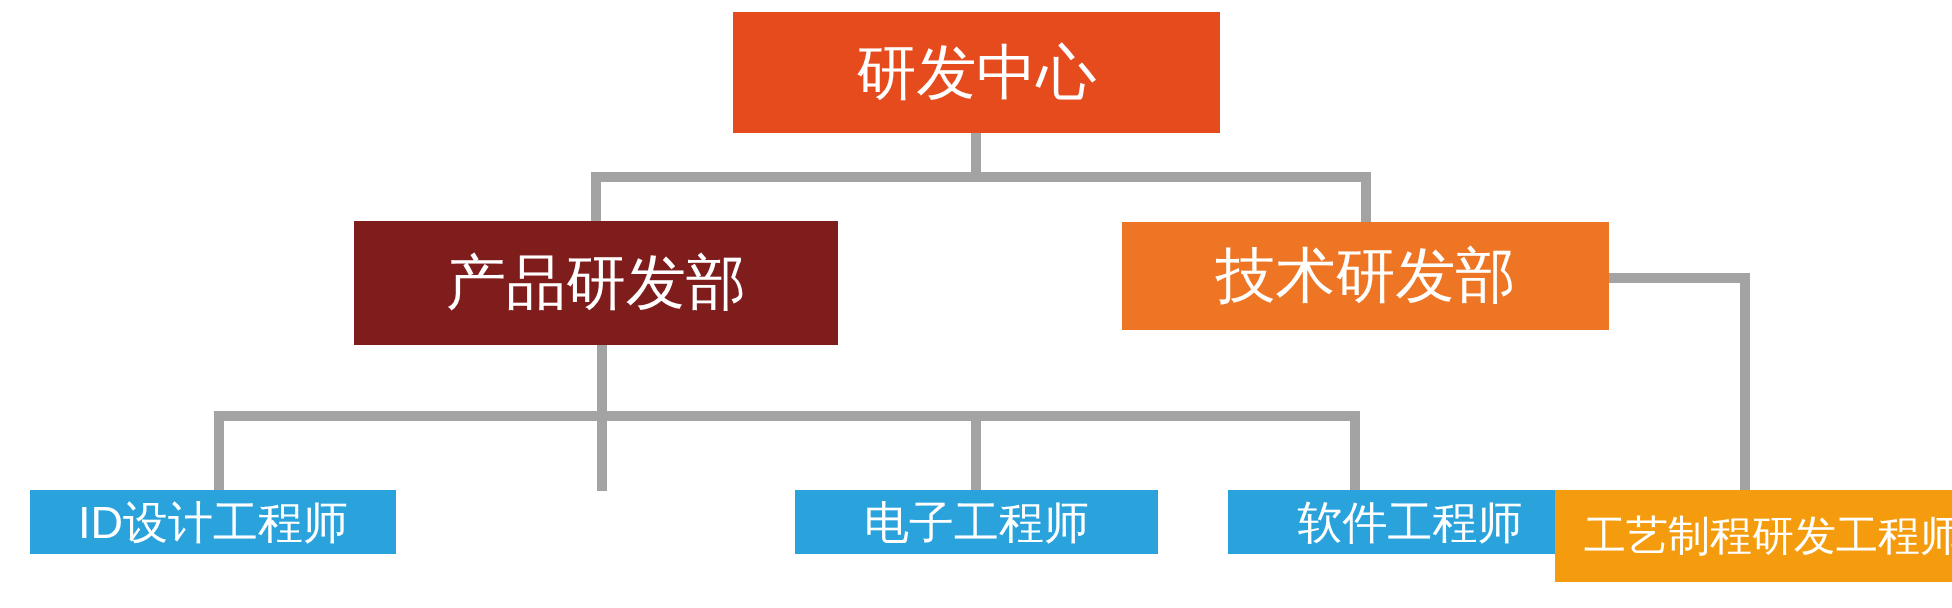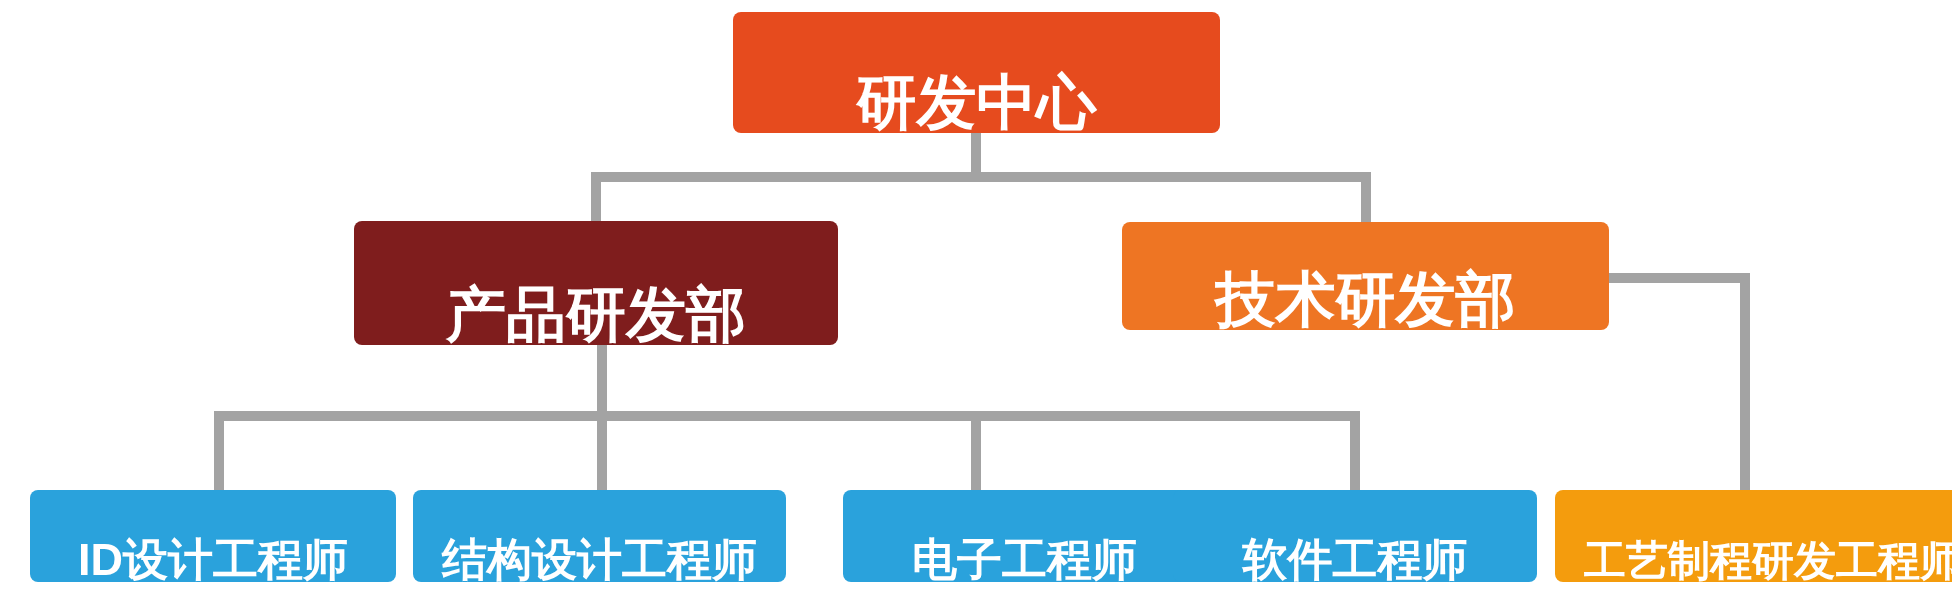--- a/index.html
+++ b/index.html
@@ -21,37 +21,36 @@
   .c-rail2        { left: 214px;  top: 411px; width: 1146px; height: 10px; }
   .c-drop-eng1    { left: 214px;  top: 411px; width: 10px;  height: 80px; }
   .c-drop-eng3    { left: 971px;  top: 411px; width: 10px;  height: 80px; }
   .c-drop-eng4    { left: 1350px; top: 411px; width: 10px;  height: 80px; }
   .c-elbow-h      { left: 1607px; top: 273px; width: 143px; height: 10px; }
   .c-elbow-v      { left: 1740px; top: 273px; width: 10px;  height: 218px; }
   
   .node {
     position: absolute;
     display: flex;
-    align-items: flex-end;
+    align-items: center;
     justify-content: center;
     color: #ffffff;
-    font-weight: bold;
+    font-weight: normal;
     text-align: center;
     white-space: nowrap;
     line-height: 1;
-    border-radius: 8px;
   }
   .n-root    { left: 733px;  top: 12px;  width: 487px; height: 121px; background: #E64B1E; font-size: 60px; }
   .n-product { left: 354px;  top: 221px; width: 484px; height: 124px; background: #7f1d1d; font-size: 60px; }
   .n-tech    { left: 1122px; top: 222px; width: 487px; height: 108px; background: #EE7523; font-size: 60px; }
-  .n-eng     { top: 490px; height: 92px; background: #2AA2DC; font-size: 45px; }
+  .n-eng     { top: 490px; height: 64px; background: #2AA2DC; font-size: 45px; }
   .n-eng1 { left: 30px;   width: 366px; }
   .n-eng2 { left: 413px;  width: 373px; }
-  .n-eng3 { left: 795px;  width: 363px; margin-left: 48px; }
-  .n-eng4 { left: 1173px; width: 364px; }
+  .n-eng3 { left: 795px;  width: 363px; }
+  .n-eng4 { left: 1228px; width: 364px; }
   .n-eng5 { left: 1555px; top: 490px; width: 404px; height: 92px; background: #F49C0D; font-size: 42px; padding-left: 16px; }
 </style>
 </head>
 <body>
 
 <div class="canvas">
 
   <div class="conn c-root-stub"></div>
   <div class="conn c-rail1"></div>
   <div class="conn c-drop-product"></div>
@@ -73,23 +72,20 @@
   </div>
 
   <div class="node n-tech">
     <span>技术研发部</span>
   </div>
 
   <div class="node n-eng n-eng1">
     <span>ID设计工程师</span>
   </div>
 
-  <div class="node n-eng n-eng2">
-    <span>结构设计工程师</span>
-  </div>
 
   <div class="node n-eng n-eng3">
     <span>电子工程师</span>
   </div>
 
   <div class="node n-eng n-eng4">
     <span>软件工程师</span>
   </div>
 
   <div class="node n-eng5">

